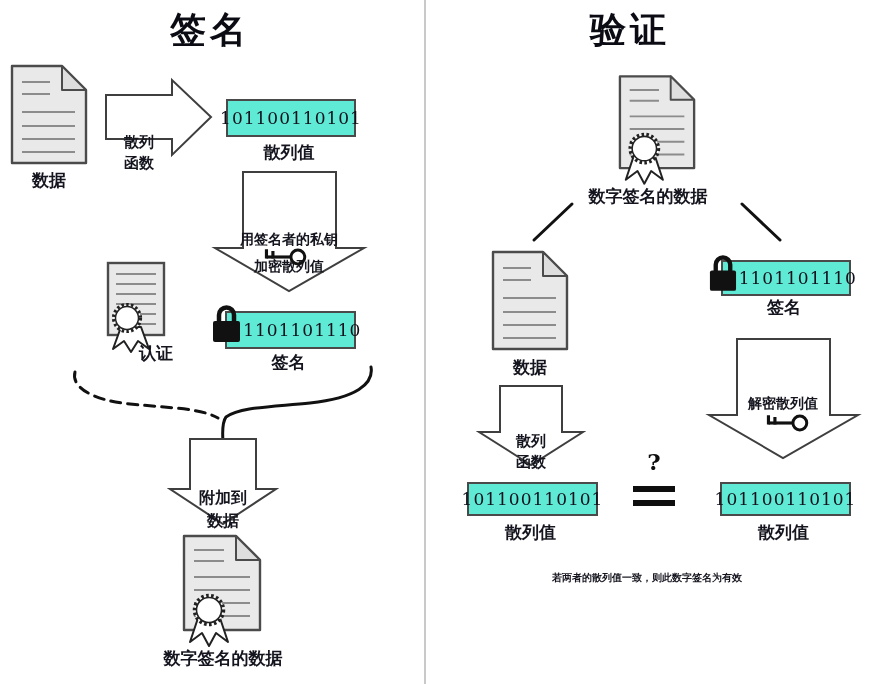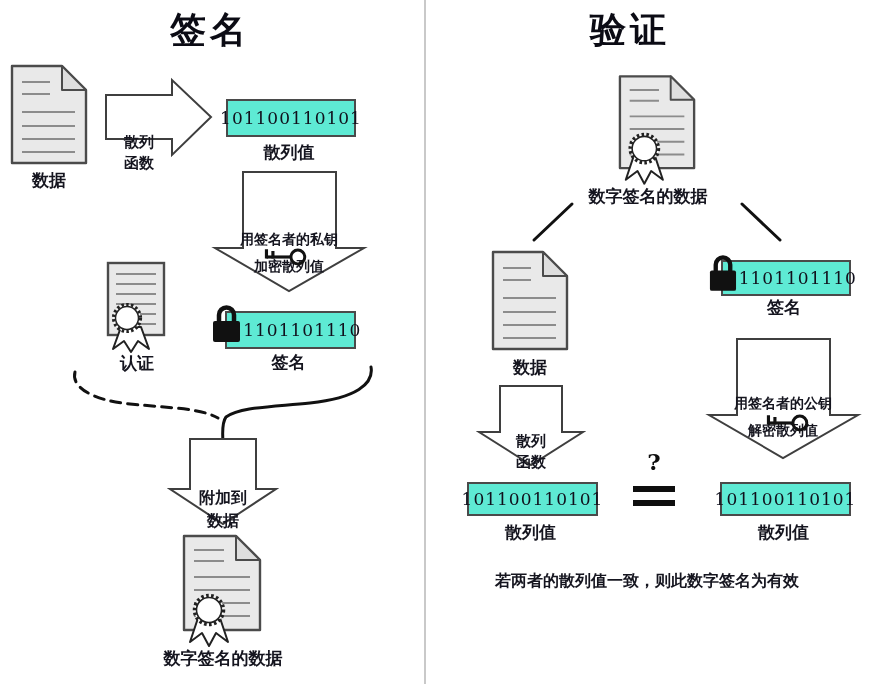--- a/index.html
+++ b/index.html
@@ -12,21 +12,21 @@
   .title{position:absolute;text-align:center;font-size:36px;font-weight:bold;color:#0b0b14;letter-spacing:4px;}
   .lbl{position:absolute;text-align:center;font-size:17px;font-weight:bold;color:#15151f;}
   .bin{
     position:absolute;background:#5eead4;border:2px solid #4a4a4a;
     display:flex;align-items:center;justify-content:center;
     font-size:17px;letter-spacing:1px;color:#10101c;
   }
   .arrowtxt{position:absolute;text-align:center;font-weight:bold;color:#15151f;margin-top:39px;}
   .bar{position:absolute;background:#0e0e0e;}
   .q{position:absolute;text-align:center;font-size:23px;font-weight:bold;color:#0e0e0e;}
-  .concl{position:absolute;text-align:center;font-size:16px;font-weight:bold;color:#15151f;}
+  .concl{position:absolute;text-align:center;font-size:10px;font-weight:bold;color:#15151f;}
   svg .shape{fill:#ffffff;stroke:#3f3f3f;stroke-width:2;stroke-linejoin:miter;}
   svg .page{fill:#e9e9e9;stroke:#4b4b4b;stroke-width:2.4;stroke-linejoin:round;}
   svg .ear{fill:#dedede;stroke:#4b4b4b;stroke-width:2;stroke-linejoin:round;}
   svg .dline{stroke:#8c8c8c;stroke-width:2;}
   svg .ink{stroke:#111;fill:none;}
 </style>
 </head>
 <body>
 
 <svg width="0" height="0" style="position:absolute" aria-hidden="true">
@@ -92,21 +92,21 @@
     <div>用签名者的私钥</div>
     <div>加密散列值</div>
   </div>
   <svg class="abs" style="left:260px;top:245px;" width="48" height="24">
       <use href="#sym-key"></use>
     </svg>
 
   <svg class="abs" style="left:105px;top:261px;" width="64" height="92">
       <use href="#sym-cert"></use>
     </svg>
-  <div class="lbl" style="left:101px;top:352px;width:72px;">认证</div>
+  <div class="lbl" style="left:101px;top:342px;width:72px;text-align:right;">认证</div>
 
   <div class="bin" style="left:225px;top:311px;width:127px;height:34px;">111101101110</div>
   <svg class="abs" style="left:211px;top:302px;" width="30" height="42">
       <use href="#sym-lock"></use>
     </svg>
   <div class="lbl" style="left:225px;top:351px;width:127px;">签名</div>
 
   <svg class="abs" style="left:58px;top:360px;" width="324" height="88">
     <path class="ink" d="M17,12 C13,26 32,40 72,44 C112,48 142,48 160,58" stroke-width="3" stroke-dasharray="10 7" stroke-linecap="round"></path>
     <path class="ink" d="M313,7 C316,24 298,38 252,43 C212,47 182,47 168,57 C165,61 164,68 165,82" stroke-width="3" stroke-linecap="round"></path>
@@ -155,21 +155,20 @@
   </svg>
   <div class="arrowtxt" style="left:481px;top:392px;width:100px;font-size:15px;line-height:21px;">
     <div>散列</div>
     <div>函数</div>
   </div>
 
   <svg class="abs" style="left:704px;top:337px;" width="158" height="124">
     <path class="shape" d="M33,2 H126 V78 H154 L79,121 L5,78 H33 Z"></path>
   </svg>
   <div class="arrowtxt" style="left:712px;top:351px;width:142px;font-size:14px;line-height:27px;">
-    <div>用签名者的公钥</div>
     <div>解密散列值</div>
   </div>
   <svg class="abs" style="left:762px;top:411px;" width="48" height="24">
       <use href="#sym-key"></use>
     </svg>
 
   <div class="bin" style="left:467px;top:482px;width:127px;height:30px;">101100110101</div>
   <div class="lbl" style="left:467px;top:521px;width:127px;">散列值</div>
 
   <div class="q" style="left:628px;top:448px;width:52px;">?</div>

